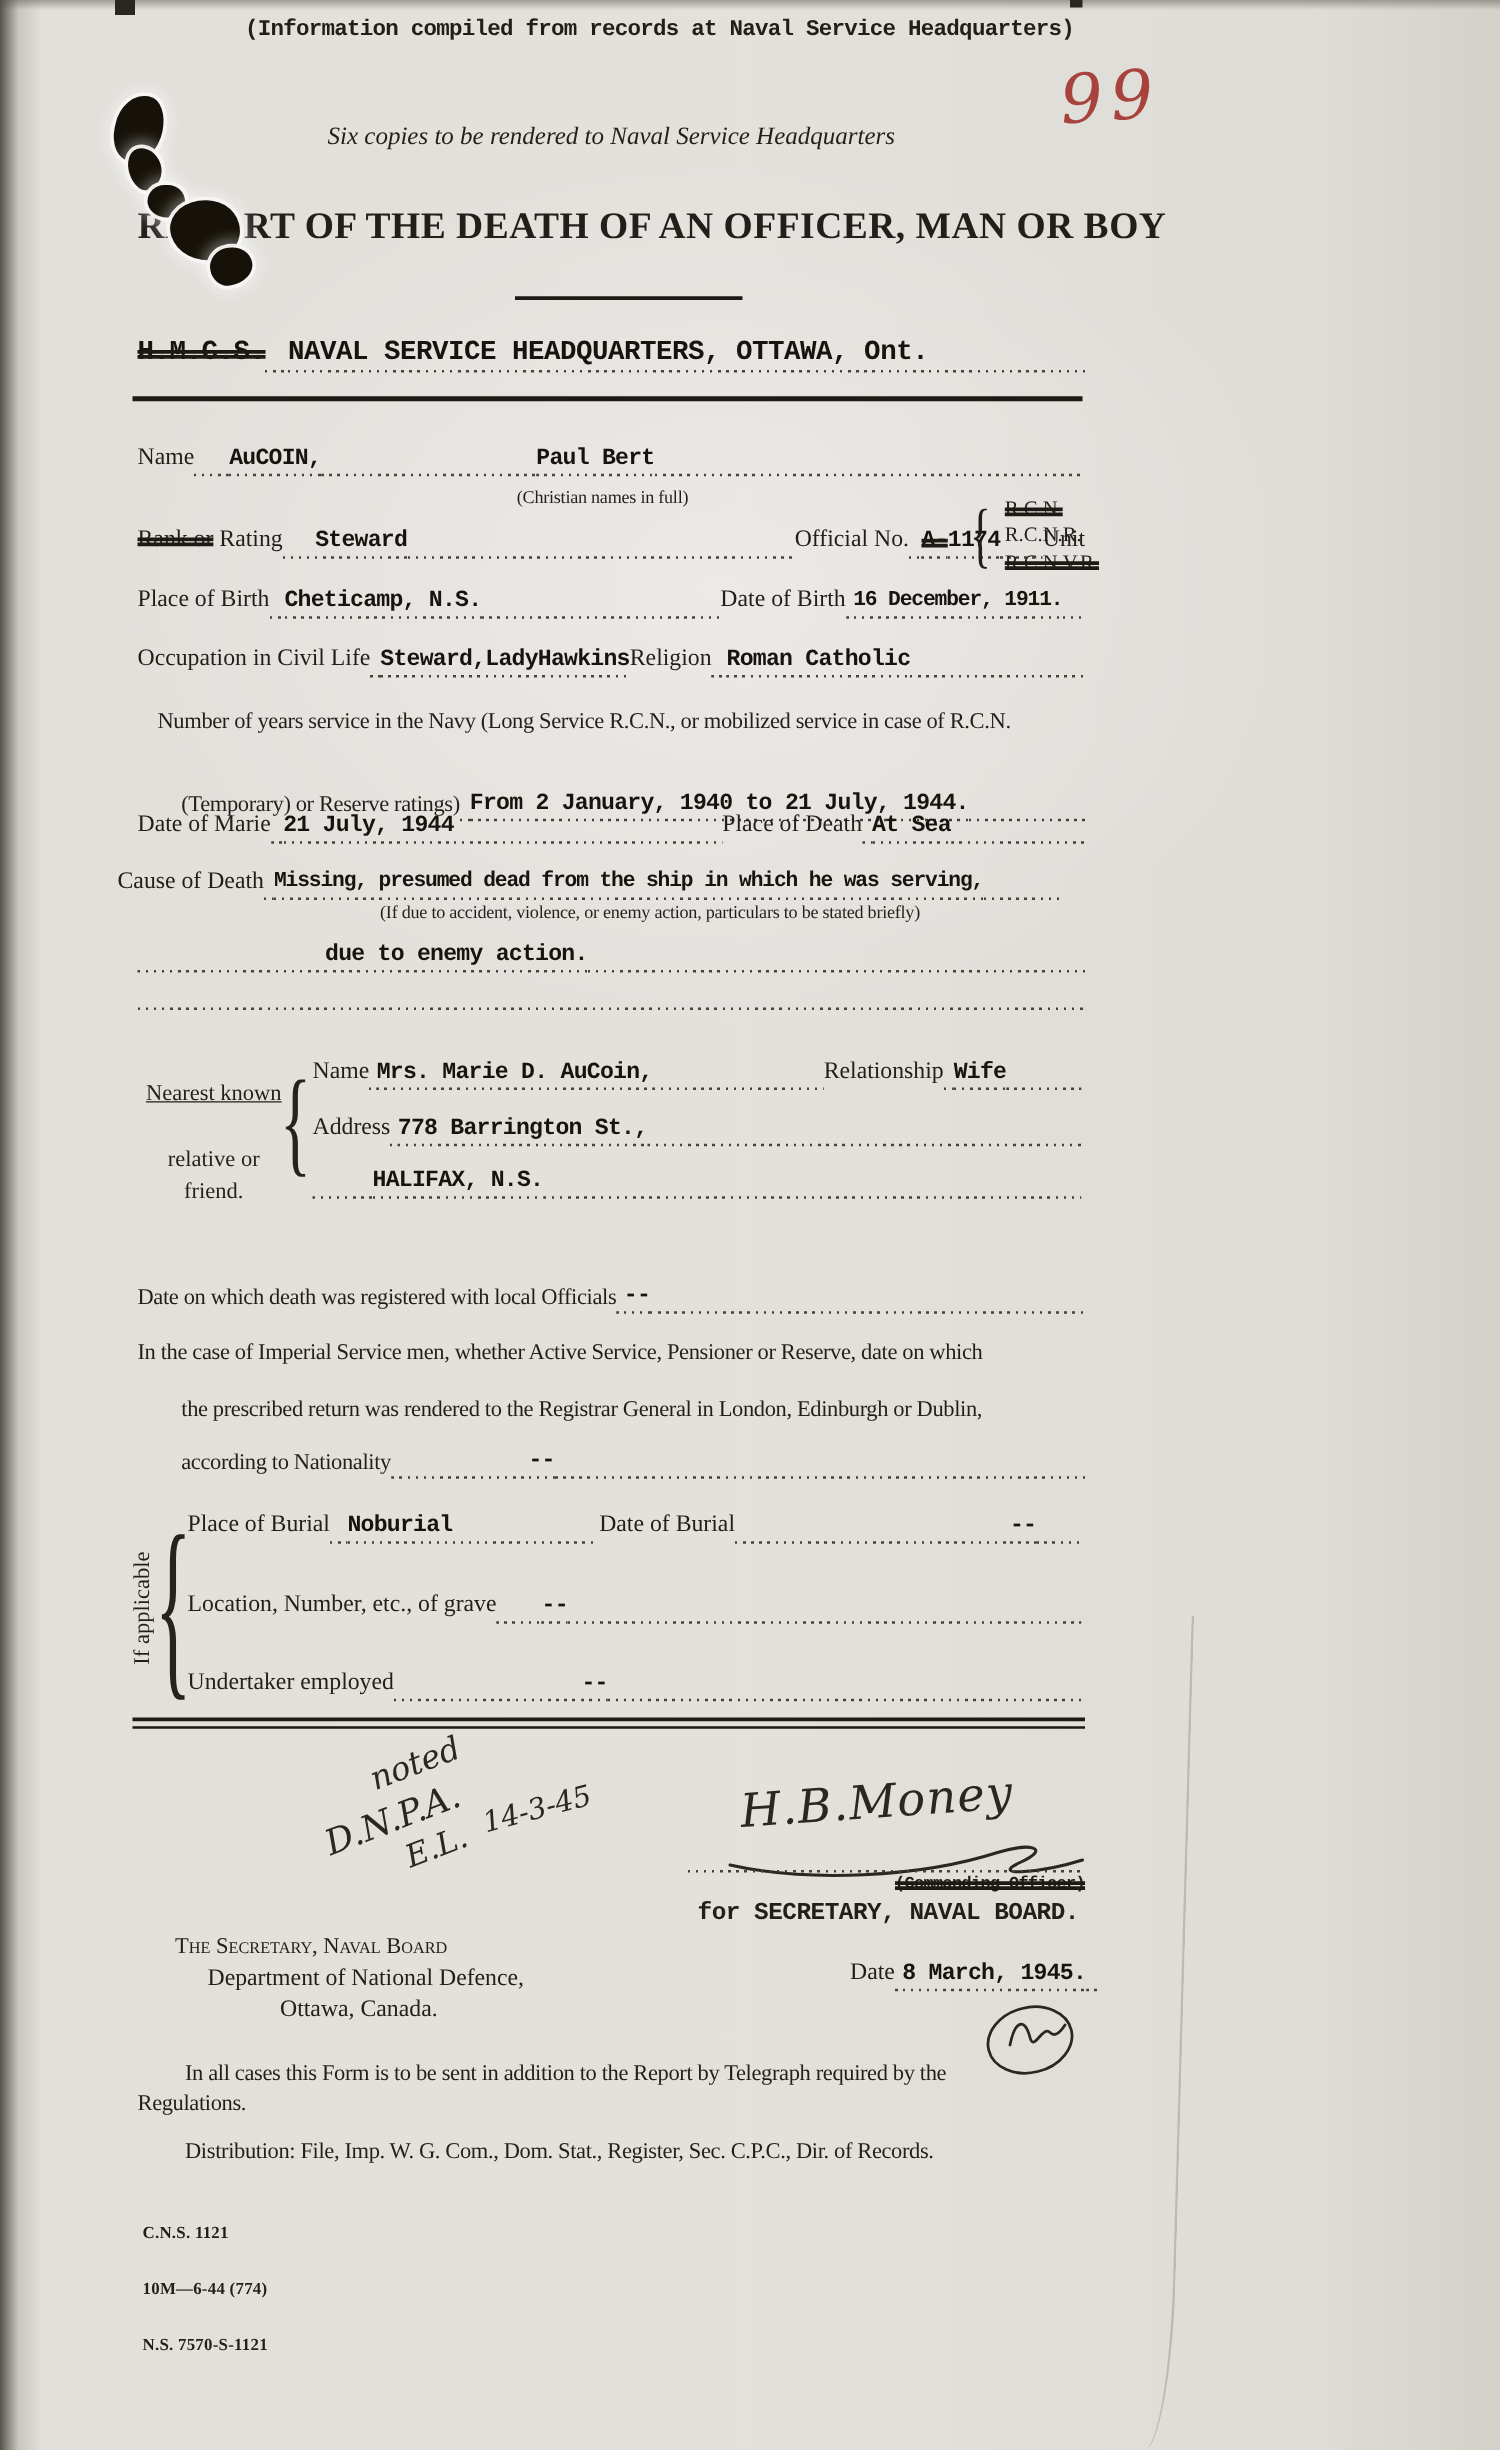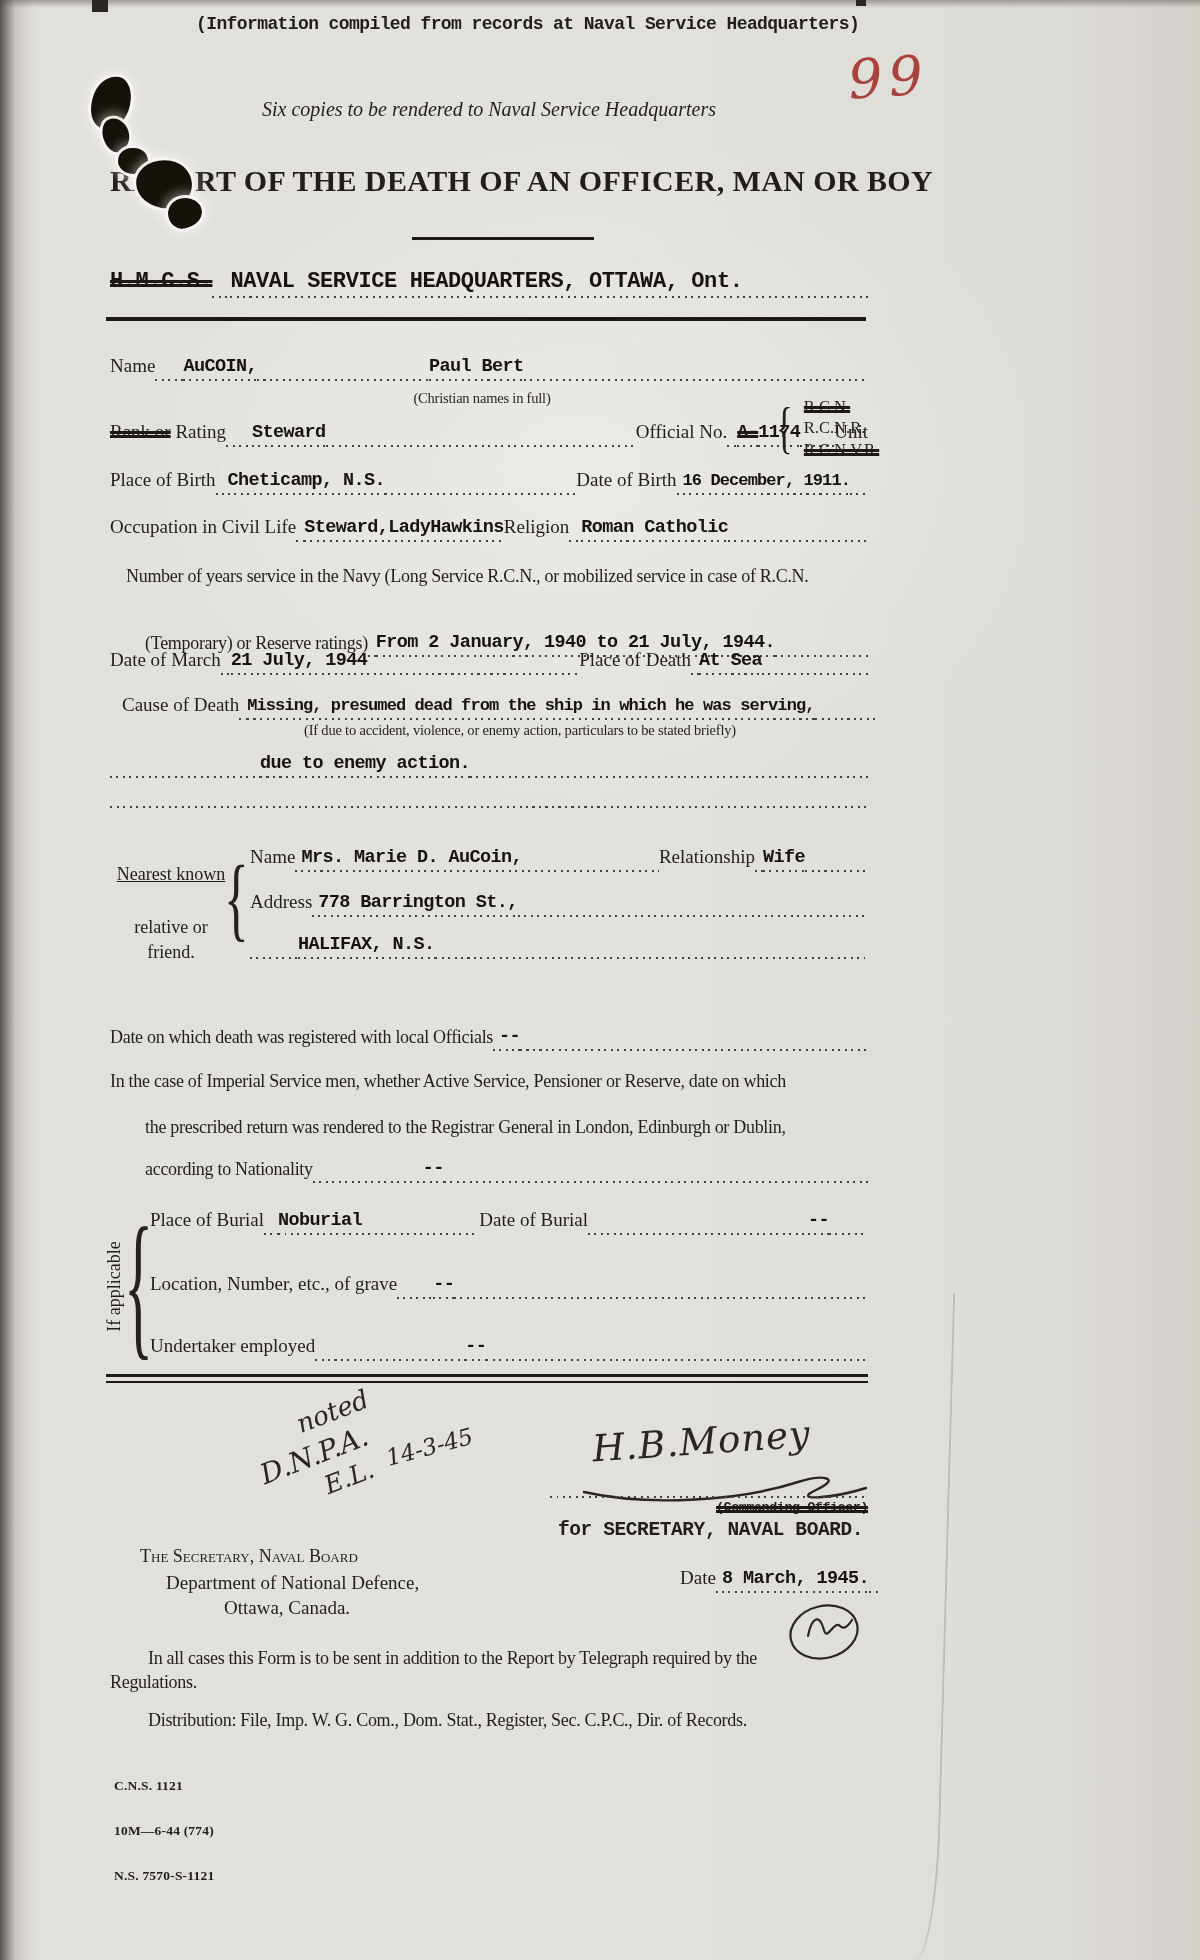--- a/index.html
+++ b/index.html
@@ -153,31 +153,31 @@
 
   <div class="par" style="left:126px;top:566px;">Number of years service in the Navy (Long Service R.C.N., or mobilized service in case of R.C.N.</div>
   <div class="row" style="left:145px;top:605px;width:723px;margin-top:28px;">
     <span class="l lp">(Temporary) or Reserve ratings)</span>
     <span class="d" style="width:8px;"></span>
     <span class="v">From 2 January, 1940 to 21 July, 1944.</span>
     <span class="d f1"></span>
   </div>
 
   <div class="row" style="left:110px;top:650px;width:758px;">
-    <span class="l">Date of March</span>
+    <span class="l">Date of Marie</span>
     <span class="d" style="width:10px;"></span>
     <span class="v">21 July, 1944</span>
     <span class="d f2"></span>
     <span class="l">Place of Death</span>
     <span class="d" style="width:8px;"></span>
     <span class="v">At Sea</span>
     <span class="d f1"></span>
   </div>
 
-  <div class="row" style="left:122px;top:695px;width:758px;text-align:right;">
+  <div class="row" style="left:94px;top:695px;width:758px;text-align:right;">
     <span class="l">Cause of Death</span>
     <span class="d" style="width:8px;"></span>
     <span class="v vs">Missing, presumed dead from the ship in which he was serving,</span>
     <span class="d f1"></span>
   </div>
   <div class="hint" style="left:240px;top:722px;width:560px;">(If due to accident, violence, or enemy action, particulars to be stated briefly)</div>
   <div class="row" style="left:110px;top:754px;width:758px;">
     <span class="d" style="width:150px;"></span>
     <span class="v">due to enemy action.</span>
     <span class="d f1"></span>

